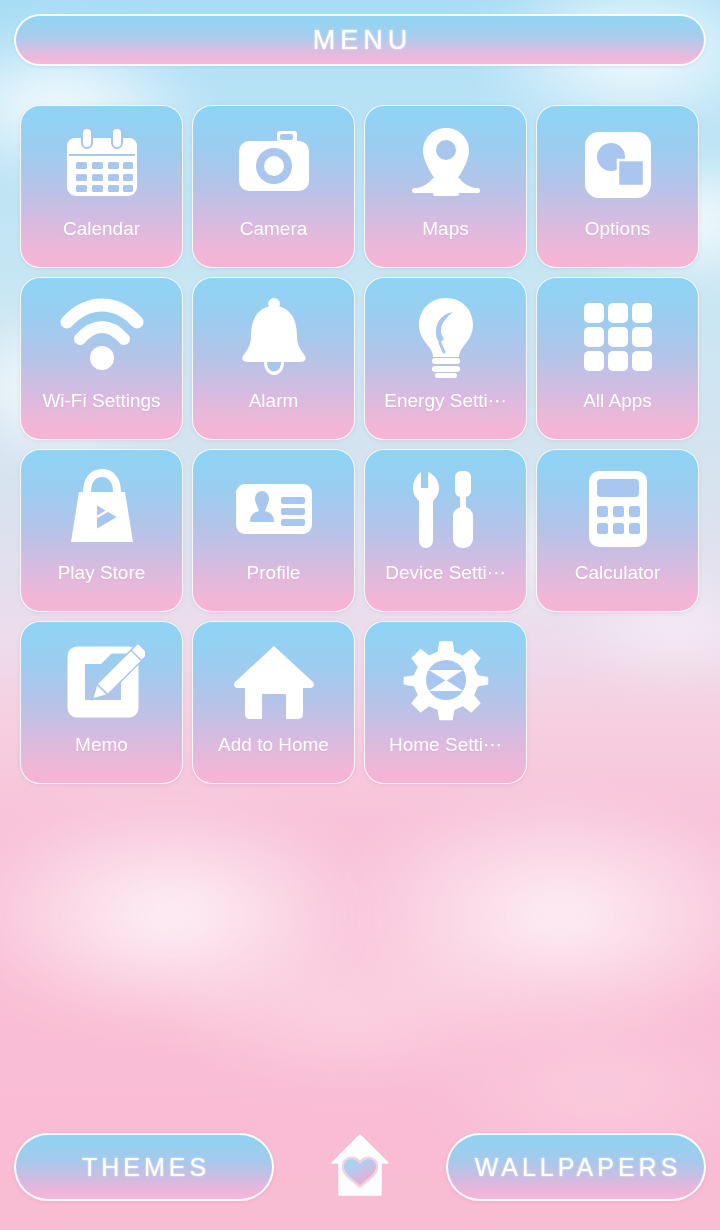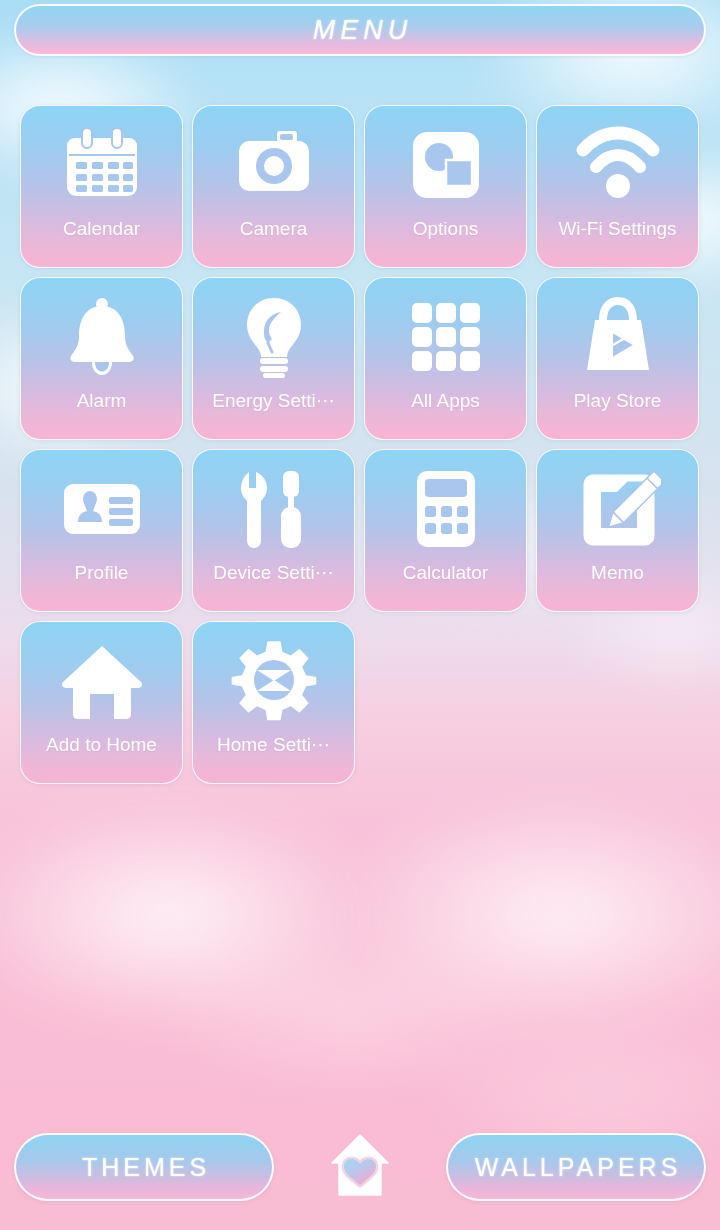--- a/index.html
+++ b/index.html
@@ -48,31 +48,30 @@
   .cloud.c6 { left: -40px; top: 800px; width: 420px; height: 230px; opacity:.85; }
   .cloud.c7 { left: 330px; top: 790px; width: 460px; height: 250px; opacity:.8; }
   .cloud.c8 { left: 150px; top: 930px; width: 400px; height: 160px; opacity:.35; }
   .cloud.c9 { left: 560px; top: 560px; width: 230px; height: 130px; opacity:.5; }
   .cloud.c10{ left: 420px; top: 1010px;width: 360px; height: 160px; opacity:.25; }
 
   
   #menu-header {
     position: absolute;
     left: 14px;
-    top: 4px;
+    top: 14px;
     width: 692px;
     height: 52px;
     border-radius: 26px;
     border: 2px solid rgba(255,255,255,0.92);
     background: linear-gradient(to bottom, #8fd6f3 0%, #a8cdee 42%, #eeb8dc 86%, #f6b9d9 100%);
     box-shadow: 0 1px 3px rgba(130,150,180,0.18);
     display: flex;
     align-items: center;
     justify-content: center;
-    font-style: italic;
   }
   #menu-header .title {
     color: #ffffff;
     font-size: 27px;
     letter-spacing: 5px;
     font-weight: 400;
     text-shadow: 0 0 2px rgba(255,255,255,0.9);
     padding-left: 5px;
   }
 
@@ -222,20 +221,32 @@
       <rect x="8" y="19" width="70" height="50" rx="10" fill="#ffffff"></rect>
       <circle cx="43" cy="44" r="18" fill="#a9c6ee"></circle>
       <circle cx="43" cy="44" r="10" fill="#ffffff"></circle>
     </svg>
       </div>
       <div class="app-label">Camera</div>
     </div>
     <div class="app-tile">
       <div class="app-icon">
         <svg width="86" height="86" viewBox="0 0 86 86">
+      <path d="M43 6 C30 6 20 16 20 29 C20 45 43 72 43 72 C43 72 66 45 66 29 C66 16 56 6 43 6 Z" fill="#ffffff"></path>
+      <circle cx="43" cy="28" r="10" fill="#a9c6ee"></circle>
+      <path d="M30 56 C26 61 22 64 14 66 L72 66 C64 64 60 61 56 56 Z" fill="#ffffff"></path>
+      <rect x="9" y="66" width="68" height="5" rx="2.5" fill="#ffffff"></rect>
+      <rect x="30" y="70" width="26" height="4" rx="2" fill="#ffffff"></rect>
+    </svg>
+      </div>
+      <div class="app-label">Maps</div>
+    </div>
+    <div class="app-tile">
+      <div class="app-icon">
+        <svg width="86" height="86" viewBox="0 0 86 86">
       <rect x="10" y="10" width="66" height="66" rx="14" fill="#ffffff"></rect>
       <circle cx="36" cy="35" r="14" fill="#a9c6ee"></circle>
       <rect x="43" y="38" width="26" height="26" fill="#a9c6ee"></rect>
       <rect x="43" y="38" width="26" height="26" fill="none" stroke="#ffffff" stroke-width="2.5"></rect>
     </svg>
       </div>
       <div class="app-label">Options</div>
     </div>
     <div class="app-tile">
       <div class="app-icon">

